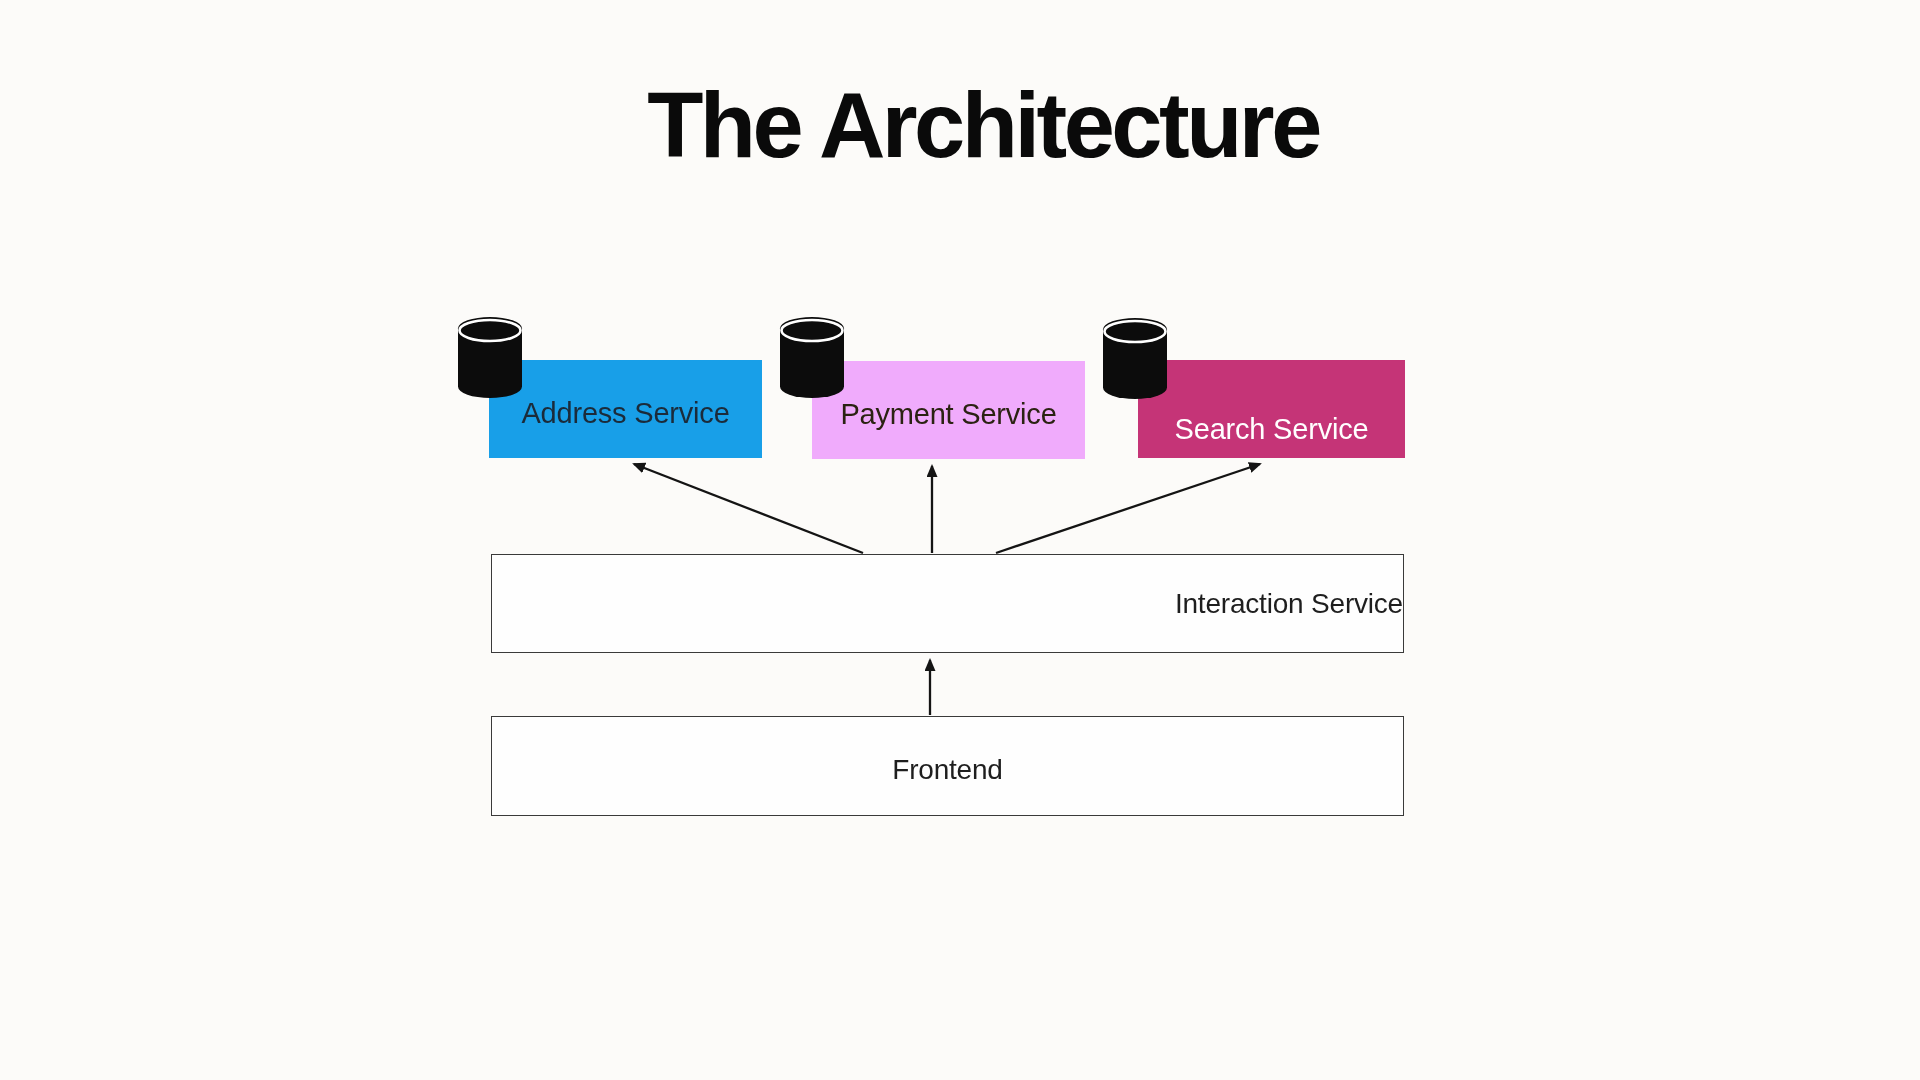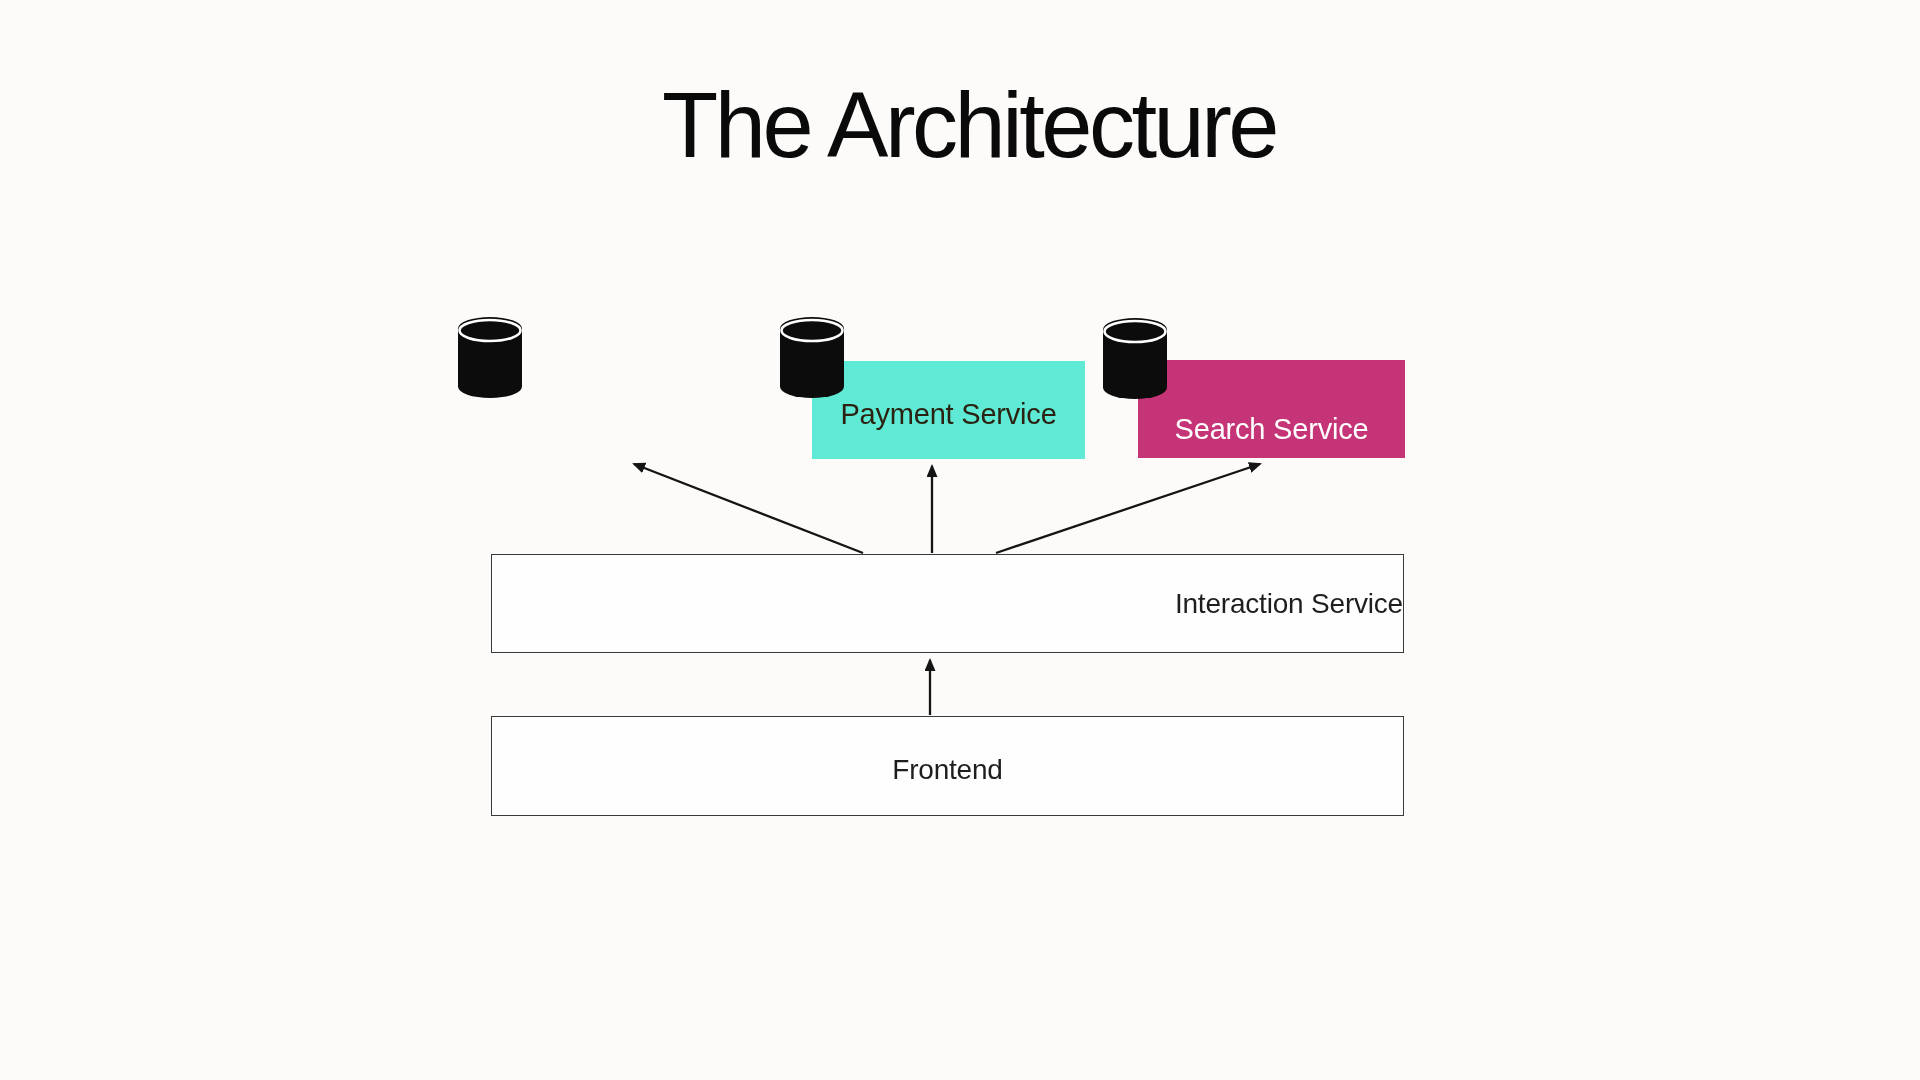--- a/index.html
+++ b/index.html
@@ -15,23 +15,23 @@
   }
   .title {
     position: absolute;
     left: 0;
     top: 70px;
     width: 100%;
     text-align: center;
   }
   .title span {
     position: relative;
-    left: 9px;
+    left: 23px;
     font-size: 92px;
-    font-weight: 400;
+    font-weight: 700;
     letter-spacing: -3.5px;
     line-height: 1.2;
     color: #0a0a0a;
   }
   .svc-box {
     position: absolute;
     display: flex;
     align-items: center;
     justify-content: center;
   }
@@ -89,22 +89,25 @@
       <marker id="ah" markerUnits="userSpaceOnUse" markerWidth="14" markerHeight="12" refX="11" refY="5.5" orient="auto">
         <path d="M0,0 L13,5.5 L0,11 Z" fill="#141414"></path>
       </marker>
     </defs>
     <line x1="863" y1="553" x2="634" y2="464" stroke-width="2.3" marker-end="url(#ah)" stroke="#141414"></line>
     <line x1="932" y1="553" x2="932" y2="466" stroke-width="2.3" marker-end="url(#ah)" stroke="#141414"></line>
     <line x1="996" y1="553" x2="1260" y2="464" stroke-width="2.3" marker-end="url(#ah)" stroke="#141414"></line>
     <line x1="930" y1="715" x2="930" y2="660" stroke-width="2.3" marker-end="url(#ah)" stroke="#141414"></line>
   </svg>
 
+  <div id="svc-address" class="svc-box" style="background: rgb(24, 159, 232);">
+    <span class="svc-label" style="color: rgb(27, 43, 58);">Address Service</span>
+  </div>
 
-  <div id="svc-payment" class="svc-box" style="background: #5eead4;">
+  <div id="svc-payment" class="svc-box" style="background: #f0abfc;">
     <span class="svc-label" style="color: rgb(43, 34, 18);">Payment Service</span>
   </div>
 
   <div id="svc-search" class="svc-box" style="background: rgb(197, 52, 119);">
     <span class="svc-label" style="color: rgb(255, 255, 255); margin-top: 32px;">Search Service</span>
   </div>
 
   <svg id="cyl-address" class="cyl" viewBox="0 0 66 84">
     <path d="M1 12.5 A32 11.5 0 0 1 65 12.5 L65 70.5 A32 11.5 0 0 1 1 70.5 Z" fill="#0C0C0C"></path>
     <ellipse cx="33" cy="14.5" rx="30.5" ry="10.5" fill="none" stroke-width="2.6" stroke="#FFFFFF"></ellipse>

